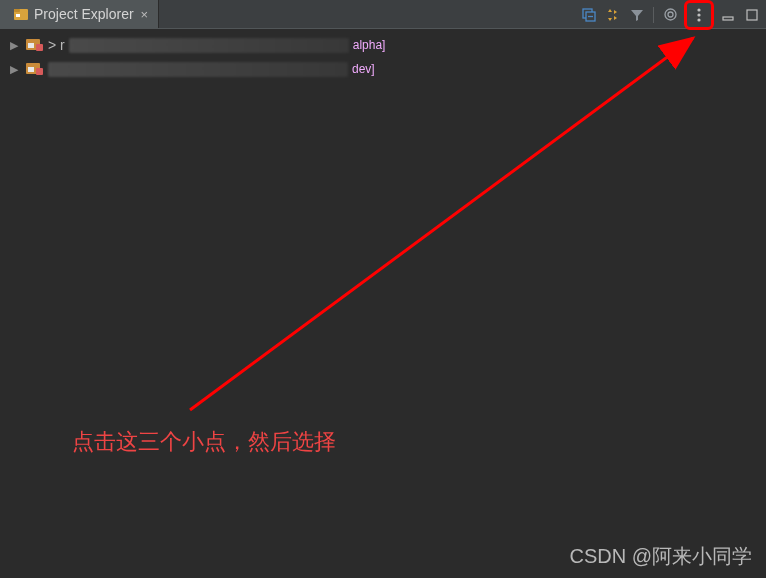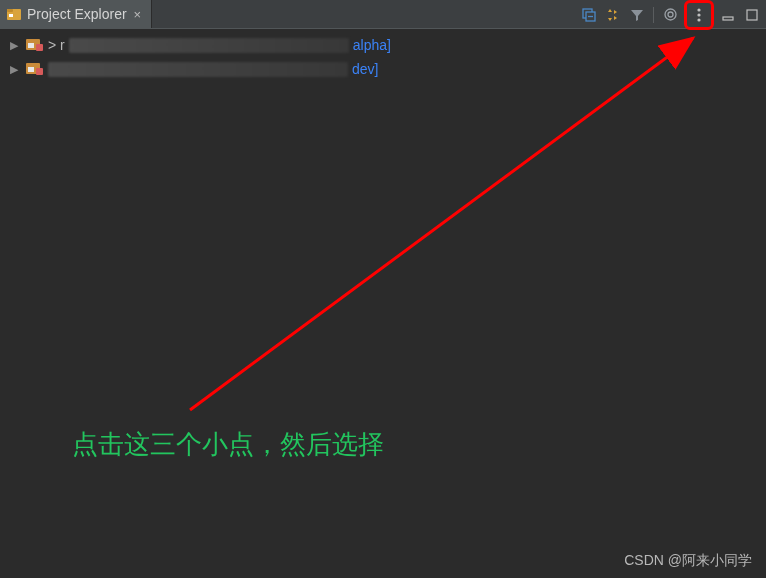--- a/index.html
+++ b/index.html
@@ -10,21 +10,21 @@
   background: #3c3f41;
   border-bottom: 1px solid #515658;
   display: flex;
   align-items: center;
   position: relative;
 }
 .tab {
   height: 28px;
   display: flex;
   align-items: center;
-  padding: 0 8px 0 6px;
+  padding: 0 8px 0 13px;
   background: #515658;
   border-right: 1px solid #2b2b2b;
   gap: 5px;
 }
 .tab-icon {
   width: 16px; height: 16px;
   display: flex; align-items: center; justify-content: center;
 }
 .tab-title {
   color: #d4d4d4; font-size: 14px;
@@ -70,44 +70,44 @@
   width: 18px; height: 16px;
   display: flex; align-items: center; justify-content: center;
 }
 .blur-bar {
   height: 15px;
   background: linear-gradient(to right, #4a4a4a, #383838);
   border-radius: 2px;
   filter: blur(1px);
 }
 .suffix {
-  color: #3b82f6; font-size: 14px;
+  color: #f0abfc; font-size: 12px;
 }
 
 .annotation {
   position: absolute;
   left: 72px; top: 425px;
-  color: #22c55e;
-  font-size: 26px;
+  color: #ef4444;
+  font-size: 22px;
   line-height: 1.5;
   font-family: "Microsoft YaHei", "PingFang SC", sans-serif;
 }
 
 .arrow-svg {
   position: absolute;
   left: 0; top: 0;
   width: 766px; height: 578px;
   pointer-events: none;
 }
 
 .watermark {
   position: absolute;
   right: 14px; bottom: 8px;
   color: #b8b8b8;
-  font-size: 14px;
+  font-size: 20px;
   font-family: "Microsoft YaHei", Arial, sans-serif;
   margin-left: 44px;
 }
 </style>
 </head>
 <body>
 
 <div class="tab-bar">
   <div class="tab">
     <span class="tab-icon">

